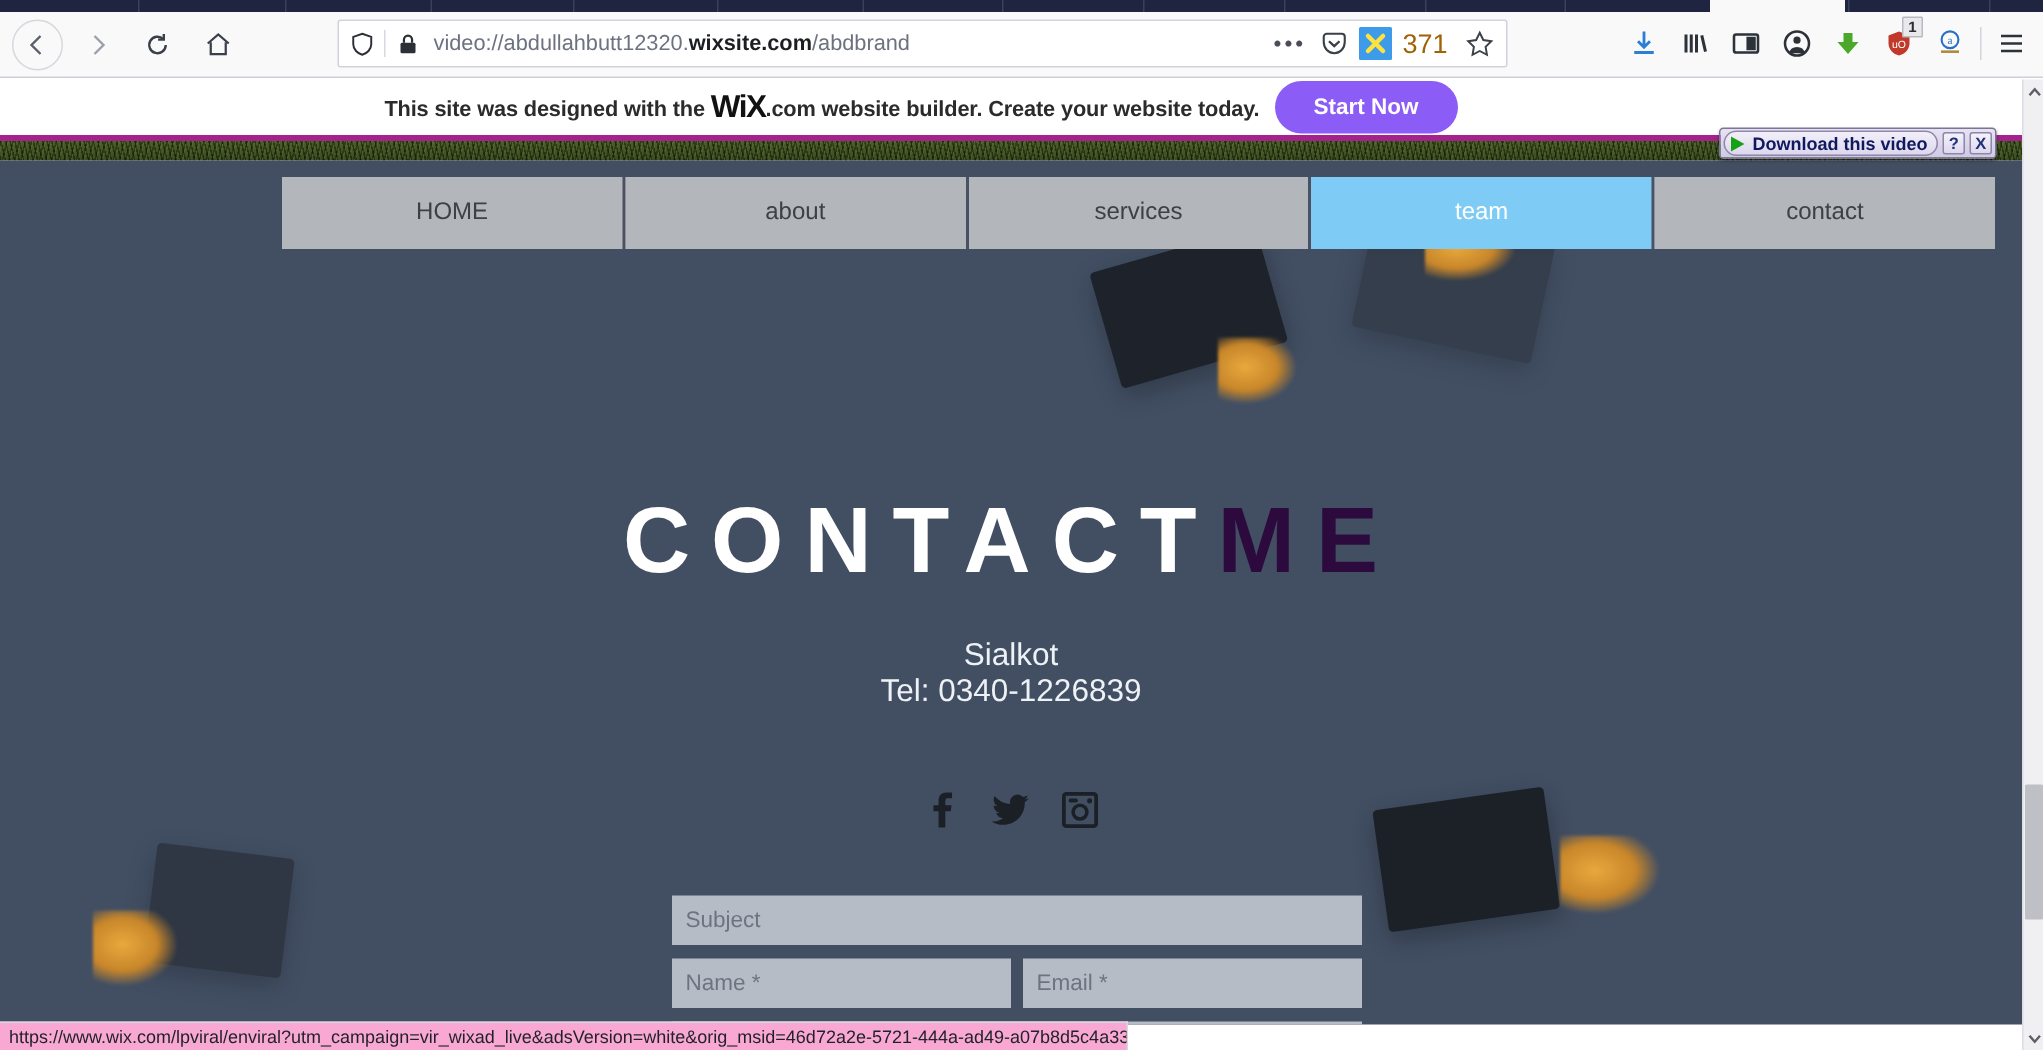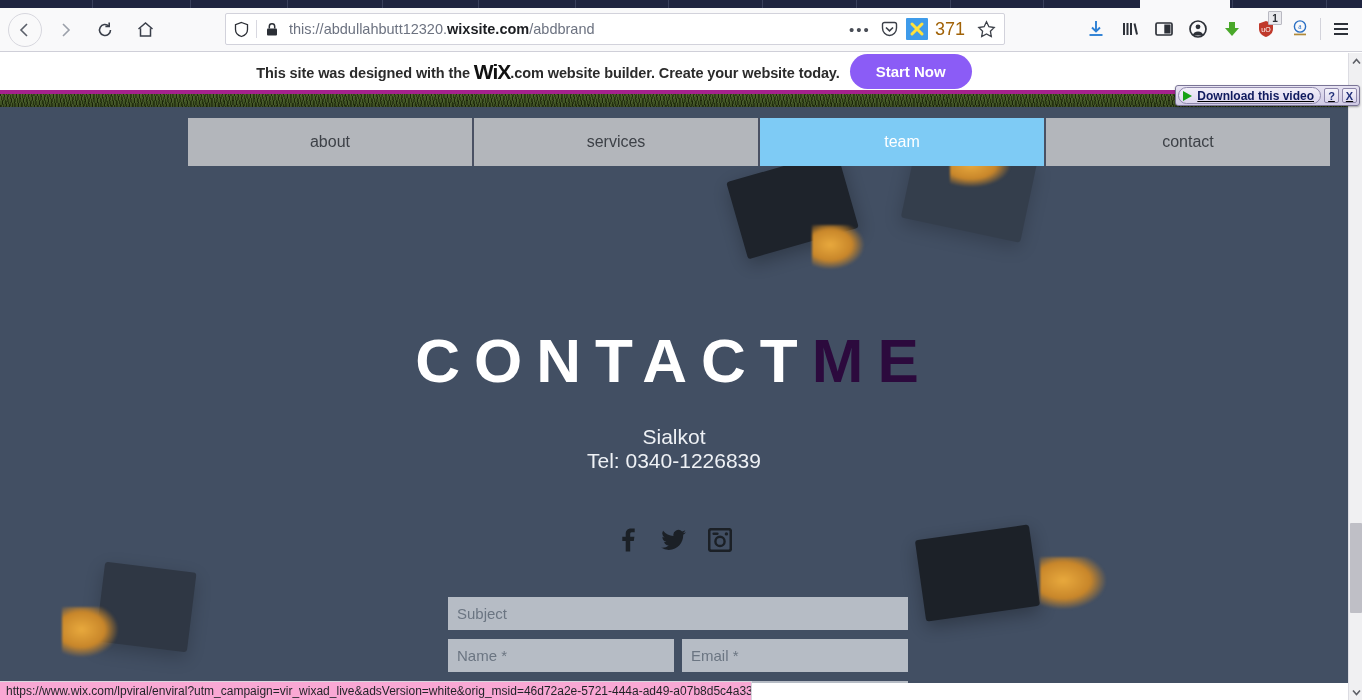--- a/index.html
+++ b/index.html
@@ -88,25 +88,25 @@
   .grass {
     position: absolute; top: 94px; left: 0; width: 1348px; height: 13px;
     background:
       repeating-linear-gradient(103deg, rgba(0,0,0,.32) 0 1px, rgba(255,255,255,.05) 1px 2px, rgba(0,0,0,0) 2px 4px),
       repeating-linear-gradient(77deg, rgba(0,0,0,.28) 0 1px, rgba(255,255,255,.07) 1px 3px),
       linear-gradient(#3d5418, #2c3f10);
   }
 
   
   .dlvideo {
-    position: absolute; top: 85px; right: 2px; height: 21px;
+    position: absolute; top: 85px; right: 31px; height: 21px;
     background: linear-gradient(#e7e3f2, #cfc9e4);
     border: 1px solid #7a7496; border-radius: 3px;
     display: flex; align-items: center; padding: 0 2px; gap: 3px;
-    box-shadow: 0 1px 2px rgba(0,0,0,.35); z-index: 40; text-decoration: underline;
+    box-shadow: 0 1px 2px rgba(0,0,0,.35); z-index: 40;
   }
   .dl-main {
     display:flex; align-items:center; gap:5px; padding: 0 6px 0 4px;
     height: 17px; border: 1px solid #8e87ab; border-radius: 9px;
     background: linear-gradient(#f2eff9, #ddd7ee);
   }
   .dl-play { width:0;height:0;border-left:9px solid #16a114;border-top:5px solid transparent;border-bottom:5px solid transparent; }
   .dl-label { font-size: 12px; font-weight: 700; color: #0f1a5e; white-space: nowrap; }
   .dl-sq {
     width: 15px; height: 15px; font-size: 11px; font-weight: 700; color:#22307a;
@@ -241,21 +241,21 @@
           <path d="M8.5 1.5 L14.5 3.6 V8.5 C14.5 12 11.6 14.6 8.5 15.5 C5.4 14.6 2.5 12 2.5 8.5 V3.6 Z" fill="none" stroke="#2c2f36" stroke-width="1.3"></path>
         </svg>
     </div>
     <div class="u-sep"></div>
     <div class="slot u-lock">
       <svg width="14" height="15" viewBox="0 0 14 15">
           <rect x="2" y="6.5" width="10" height="7" rx="1" fill="#2b2f36"></rect>
           <path d="M4.3 6.5 V4.4 a2.7 2.7 0 0 1 5.4 0 V6.5" fill="none" stroke="#2b2f36" stroke-width="1.5"></path>
         </svg>
     </div>
-    <div class="u-text"><span>this://abdullahbutt12320.</span><b>wixsite.com</b><span>/abdbrand</span></div>
+    <div class="u-text"><span>video://abdullahbutt12320.</span><b>wixsite.com</b><span>/abdbrand</span></div>
     <div class="u-right">
       <div class="u-dots">•••</div>
       <div class="u-pocket">
         <svg width="19" height="19" viewBox="0 0 19 19">
             <path d="M2.5 4.5 a2 2 0 0 1 2-2 h10 a2 2 0 0 1 2 2 v3.5 c0 4.2-3.2 7.5-7 7.5 s-7-3.3-7-7.5 Z" fill="none" stroke="#3b3f48" stroke-width="1.4"></path>
             <path d="M6 7.5 L9.5 10.8 L13 7.5" fill="none" stroke="#3b3f48" stroke-width="1.6"></path>
           </svg>
       </div>
       <div class="u-ext">
         <svg width="16" height="16" viewBox="0 0 16 16">
@@ -350,20 +350,21 @@
     <div class="cap" style="left:735px; top:58px; width:115px; height:80px; transform:rotate(-16deg); border-radius:3px; opacity:.78;"></div>
     <div class="tassel" style="left:812px; top:118px; width:52px; height:44px;"></div>
     <div class="cap" style="left:908px; top:42px; width:122px; height:82px; transform:rotate(12deg); border-radius:3px; opacity:.55; background:#2a313b;"></div>
     <div class="tassel" style="left:950px; top:40px; width:60px; height:40px;"></div>
     <div class="cap" style="left:100px; top:460px; width:92px; height:80px; transform:rotate(7deg); border-radius:3px; opacity:.6; background:#232830;"></div>
     <div class="tassel" style="left:62px; top:500px; width:56px; height:50px;"></div>
     <div class="cap" style="left:920px; top:425px; width:115px; height:82px; transform:rotate(-8deg); border-radius:3px; opacity:.82;"></div>
     <div class="tassel" style="left:1040px; top:450px; width:66px; height:52px;"></div>
 
     <div class="navmenu">
+      <div class="navitem">HOME</div>
       <div class="navitem">about</div>
       <div class="navitem">services</div>
       <div class="navitem active">team</div>
       <div class="navitem">contact</div>
     </div>
 
     <div class="headline">
       <span class="hl-a">CONTACT</span><span class="hl-b">ME</span>
     </div>
 

